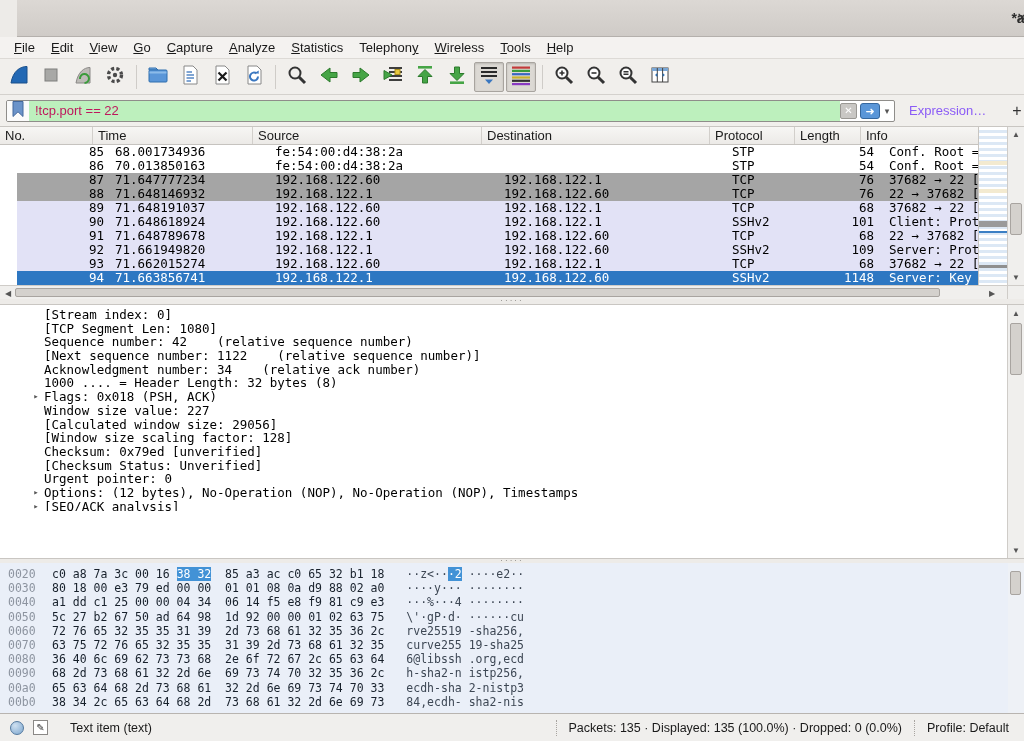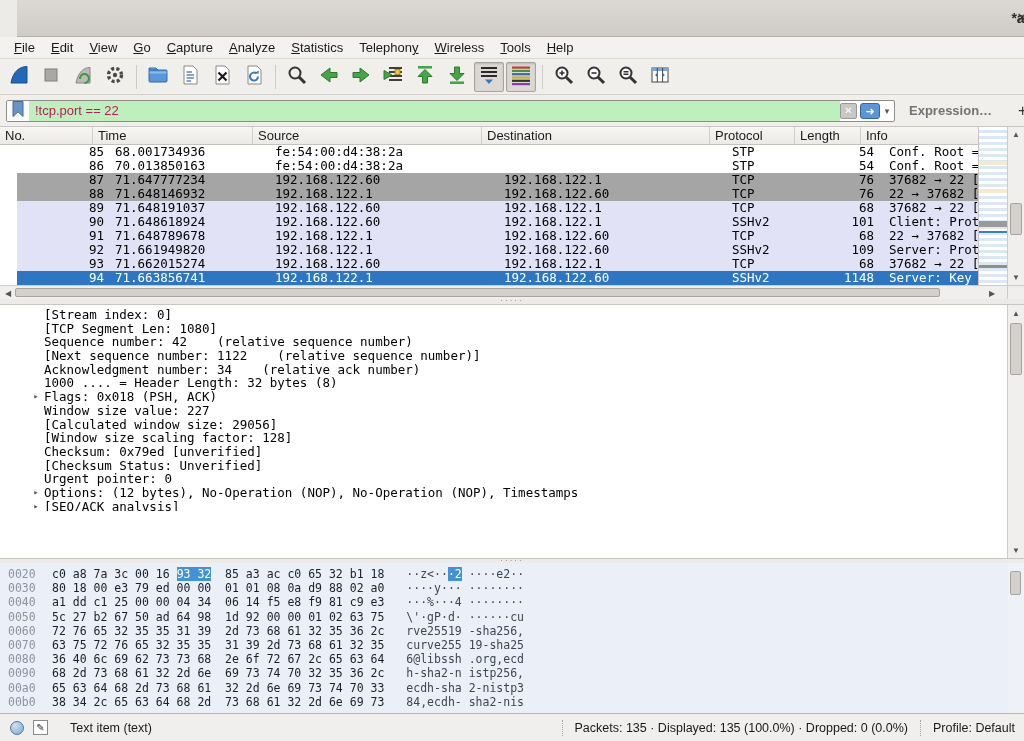--- a/index.html
+++ b/index.html
@@ -34,21 +34,21 @@
   .fwrap { flex:0 0 889px; height:22px; border:1px solid #8f8d8a; border-radius:2px;
     background:#fff; display:flex; align-items:center; overflow:hidden; }
   .fbookmark { width:22px; height:100%; display:flex; align-items:center; justify-content:center; background:#fbfbfb; }
   .finput { flex:1; height:100%; border:none; outline:none; background:#bdf0bd;
     font-family:"Liberation Sans",sans-serif; font-size:13px; color:#be185d; padding:0 6px; }
   .fclear { width:17px; height:16px; background:#c9c7c4; border:1px solid #9a9894; border-radius:2px;
     color:#fff; font-size:10px; line-height:14px; text-align:center; margin-right:3px; }
   .fapply { width:20px; height:16px; background:#5a96d8; border:1px solid #35679e; border-radius:3px;
     color:#fff; font-size:11px; line-height:14px; text-align:center; }
   .fcaret { width:14px; text-align:center; font-size:9px; color:#555; }
-  .fexpr { font-size:13px; color:#737373; margin-left:14px;font-weight:bold; }
+  .fexpr { font-size:13px; color:#8b5cf6; margin-left:14px; }
   .fsep2 { width:1px; height:22px; background:#cfccc8; margin-left:14px; }
   .fplus { font-size:16px; color:#333; margin-left:12px; width:20px; text-align:center; }
 
   
   .plist { left:0; top:127px; width:1024px; height:172px; background:#fff; }
   .phead { position:absolute; left:0; top:0; width:1007px; height:18px;
     background:linear-gradient(#f7f6f4,#eceae7); border-bottom:1px solid #c6c3bf; display:flex; }
   .hc { font-size:13px; color:#1a1a1a; border-right:1px solid #d2cfcb; padding:1px 0 0 5px;
     white-space:nowrap; overflow:hidden; }
   .prows { position:absolute; left:0; top:18px; width:978px; height:140px; overflow:hidden;
@@ -117,21 +117,21 @@
   
   .statusbar { left:0; top:713px; width:1024px; height:28px; background:#f0efed;
     border-top:1px solid #b8b4b0; display:flex; align-items:center; font-size:12.5px; color:#1a1a1a; }
   .expert-dot { width:14px; height:14px; border-radius:50%; margin-left:10px;
     background:radial-gradient(circle at 35% 30%, #cfe0f0, #7da7cf); border:1px solid #54799f; }
   .comment-ic { width:15px; height:15px; margin-left:9px; background:#fff; border:1px solid #8a8886;
     font-size:10px; line-height:13px; text-align:center; color:#333; }
   .st-left { margin-left:22px; }
   .st-sep { width:1px; height:16px; border-left:1px dotted #a8a4a0; margin:0 12px; }
   .st-right { margin-left:auto; display:flex; align-items:center; }
-  .st-profile { margin-right:9px; }
+  .st-profile { margin-right:15px; }
 </style>
 </head>
 <body>
 
 <div class="abs titlebar">
   <span class="title">*any</span>
   <span class="close-btn">✕</span>
 </div>
 
 <div class="abs menubar">
@@ -380,21 +380,21 @@
     <div class="sb-thumb" style="left:2px; width:12px; top:18px; height:52px"></div>
     <span class="sb-arrow" style="bottom:4px">▼</span>
   </div>
 </div>
 
 <div class="abs split2"><span>·····</span></div>
 
 <div class="abs hexpane">
   <div class="hrow">
     <span class="h-off">0020</span>
-    <span class="h-hex"><span>c0 a8 7a 3c 00 16 </span><span class="h-hl">93 32</span><span>  85 a3 ac c0 65 32 b1 18</span></span>
+    <span class="h-hex"><span>c0 a8 7a 3c 00 16 </span><span class="h-hl">38 32</span><span>  85 a3 ac c0 65 32 b1 18</span></span>
     <span class="h-asc"><span>··z&lt;··</span><span class="h-hl">·2</span><span> ····e2··</span></span>
   </div>
   <div class="hrow"><span class="h-off">0030</span><span class="h-hex">80 18 00 e3 79 ed 00 00  01 01 08 0a d9 88 02 a0</span><span class="h-asc">····y··· ········</span></div>
   <div class="hrow"><span class="h-off">0040</span><span class="h-hex">a1 dd c1 25 00 00 04 34  06 14 f5 e8 f9 81 c9 e3</span><span class="h-asc">···%···4 ········</span></div>
   <div class="hrow"><span class="h-off">0050</span><span class="h-hex">5c 27 b2 67 50 ad 64 98  1d 92 00 00 01 02 63 75</span><span class="h-asc">\'·gP·d· ······cu</span></div>
   <div class="hrow"><span class="h-off">0060</span><span class="h-hex">72 76 65 32 35 35 31 39  2d 73 68 61 32 35 36 2c</span><span class="h-asc">rve25519 -sha256,</span></div>
   <div class="hrow"><span class="h-off">0070</span><span class="h-hex">63 75 72 76 65 32 35 35  31 39 2d 73 68 61 32 35</span><span class="h-asc">curve255 19-sha25</span></div>
   <div class="hrow"><span class="h-off">0080</span><span class="h-hex">36 40 6c 69 62 73 73 68  2e 6f 72 67 2c 65 63 64</span><span class="h-asc">6@libssh .org,ecd</span></div>
   <div class="hrow"><span class="h-off">0090</span><span class="h-hex">68 2d 73 68 61 32 2d 6e  69 73 74 70 32 35 36 2c</span><span class="h-asc">h-sha2-n istp256,</span></div>
   <div class="hrow"><span class="h-off">00a0</span><span class="h-hex">65 63 64 68 2d 73 68 61  32 2d 6e 69 73 74 70 33</span><span class="h-asc">ecdh-sha 2-nistp3</span></div>

